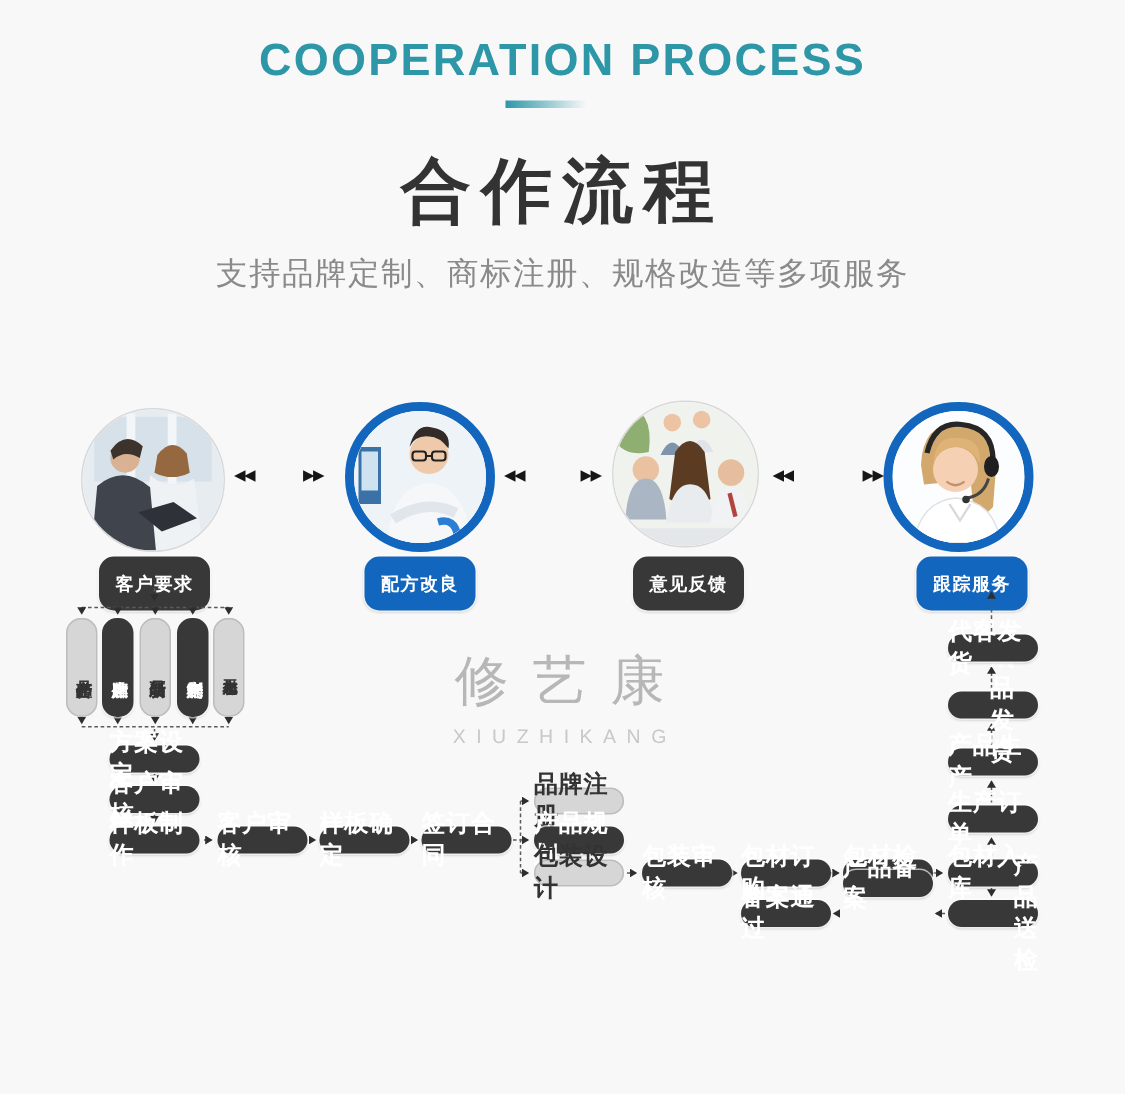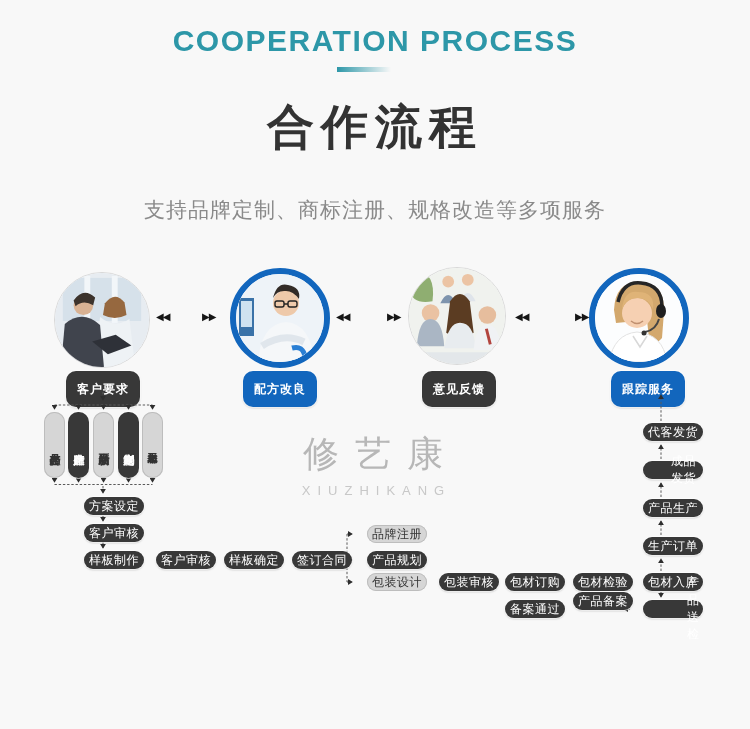--- a/index.html
+++ b/index.html
@@ -11,21 +11,21 @@
   .canvas{position:relative;width:750px;height:729px;margin:0 auto;background:var(--bg);overflow:hidden;}
 
   
   .hdr-en{position:absolute;top:24px;left:0;width:750px;text-align:center;
     color:var(--accent);font-size:30px;font-weight:bold;letter-spacing:1.5px;}
   .hdr-rule{position:absolute;top:67px;left:337px;width:54px;height:5px;
     background:linear-gradient(to right,var(--accent),rgba(45,151,168,0));}
   .hero-cn{position:absolute;top:96px;left:0;width:750px;text-align:center;
     color:var(--ink);font-size:47px;font-weight:700;letter-spacing:7px;}
   .hero-sub{position:absolute;top:168px;left:0;width:750px;text-align:center;
-    color:var(--subtitle);font-size:21px;letter-spacing:1px;margin-top:28px;}
+    color:var(--subtitle);font-size:21px;letter-spacing:1px;}
 
   
   .circle{position:absolute;border-radius:50%;overflow:hidden;background:#fff;}
   .circle svg{display:block;width:100%;height:100%;}
   .circle.plain{border:1px solid #d8d8d8;}
   .circle.blue{border:6px solid var(--blue);}
   .c1{left:54px;top:272px;width:96px;height:96px;}
   .c2{left:230px;top:268px;width:100px;height:100px;}
   .c3{left:408px;top:267px;width:98px;height:98px;}
   .c4{left:589px;top:268px;width:100px;height:100px;}
@@ -40,22 +40,22 @@
   .duo-arrow{position:absolute;top:311px;font-size:10px;color:#161616;letter-spacing:-1px;}
 
   
   .wm{position:absolute;left:283px;top:430px;width:180px;text-align:center;color:var(--watermark);}
   .wm-cn{font-size:36px;font-weight:100;letter-spacing:16px;padding-left:16px;color:#b7b7b7;}
   .wm-en{margin-top:4px;font-size:13px;letter-spacing:7px;padding-left:7px;color:#c8c8c8;}
 
   
   .fpill{position:absolute;width:60px;height:18px;border-radius:9px;
     display:flex;align-items:center;justify-content:center;
-    font-size:12px;font-weight:normal;letter-spacing:0.5px;
-    box-shadow:0 0 0 1px rgba(255,255,255,.65),0 1px 2px rgba(0,0,0,.25);margin-left:11px;}
+    font-size:16px;font-weight:bold;letter-spacing:0.5px;
+    box-shadow:0 0 0 1px rgba(255,255,255,.65),0 1px 2px rgba(0,0,0,.25);}
   .fpill.dark{background:var(--dark);color:#fff;}
   .fpill.gray{background:var(--pillgray);color:var(--ink);box-shadow:inset 0 0 0 1px #bdbdbd;}
 
   
   .vopt{position:absolute;top:412px;width:21px;height:66px;border-radius:10px;
     writing-mode:vertical-rl;text-orientation:upright;
     display:flex;align-items:center;justify-content:center;
     font-size:11px;font-weight:bold;line-height:21px;
     box-shadow:0 0 0 1px rgba(255,255,255,.6),0 1px 2px rgba(0,0,0,.2);}
   .vopt.dark{background:var(--dark);color:#fff;}
@@ -218,16 +218,16 @@
   <div class="fpill gray" style="left:356px;top:573px;">包装设计</div>
   <div class="fpill dark" style="left:428px;top:573px;">包装审核</div>
   <div class="fpill dark" style="left:494px;top:573px;">包材订购</div>
   <div class="fpill dark" style="left:562px;top:573px;">包材检验</div>
   <div class="fpill dark" style="left:632px;top:573px;">包材入库</div>
   <div class="fpill dark" style="left:632px;top:537px;">生产订单</div>
   <div class="fpill dark" style="left:632px;top:499px;">产品生产</div>
   <div class="fpill dark" style="left:632px;top:461px;padding-left:28px;">成品发货</div>
   <div class="fpill dark" style="left:632px;top:423px;">代客发货</div>
   <div class="fpill dark" style="left:632px;top:600px;padding-left:44px;">产品送检</div>
-  <div class="fpill dark" style="left:562px;top:592px;">产品备案</div>
+  <div class="fpill dark" style="left:562px;top:580px;">产品备案</div>
   <div class="fpill dark" style="left:494px;top:600px;">备案通过</div>
 
 </div>
 
 </body></html>

